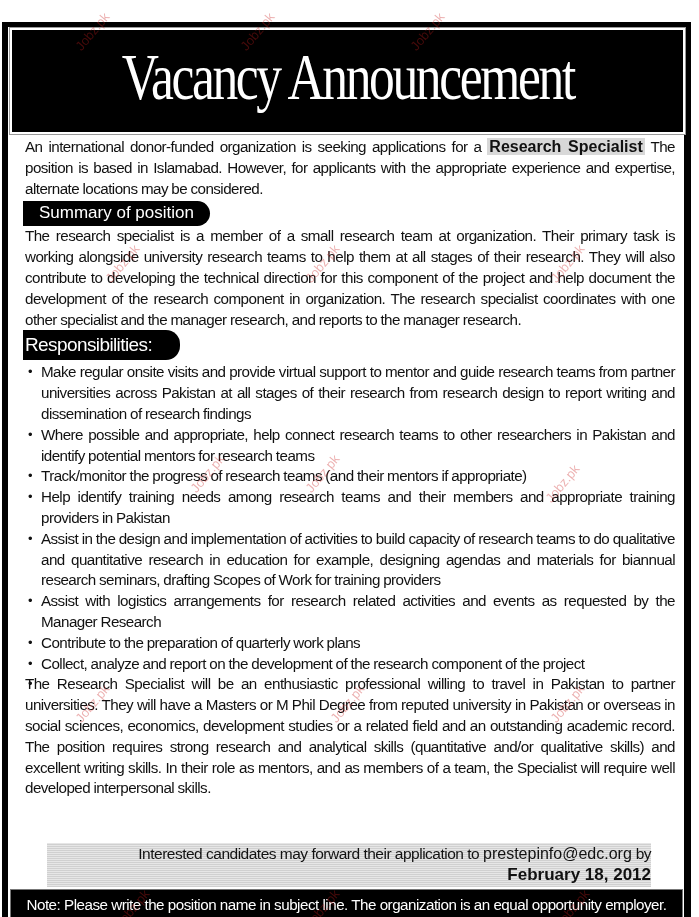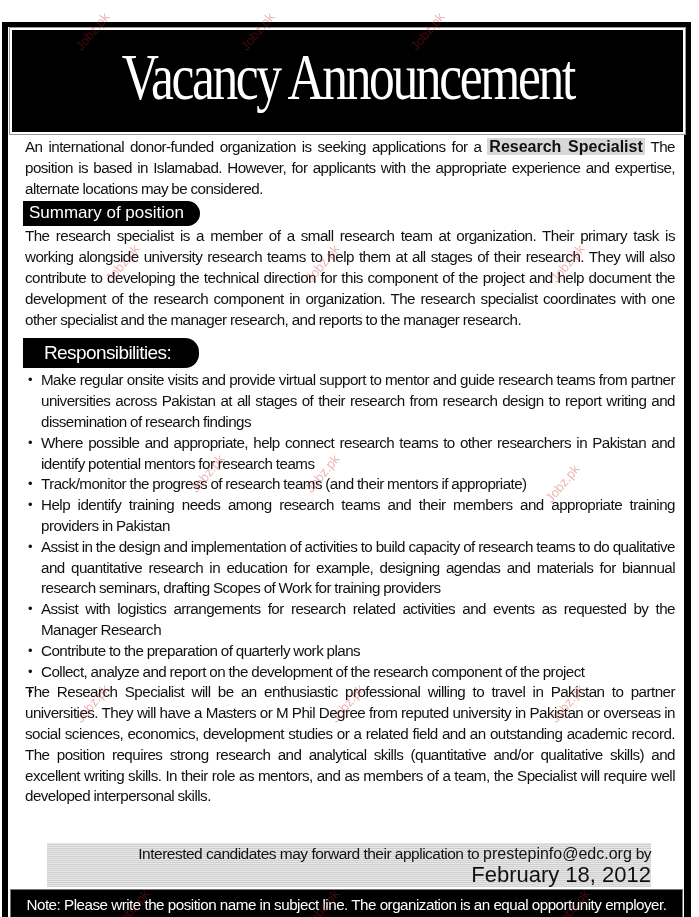--- a/index.html
+++ b/index.html
@@ -34,36 +34,36 @@
   .cn { display: block; letter-spacing: -0.55px; word-spacing: -0.3px; transform-origin: left; }
   .just { text-align: justify; text-align-last: left; }
   .hl {
     background: #d8d8d8; font-weight: bold; letter-spacing: 0; padding: 0 2px;
     font-size: 16px;
   }
   .pill {
     display: inline-block; background: #000; color: #fff;
     border-radius: 0 14px 14px 0; margin: 2px 0 0 -2px;
   }
-  .pill-summary { font-size: 17px; padding: 1px 16px 2px 6px; line-height: 22px; }
-  .pill-resp { font-size: 19px; padding: 4px 28px 4px 21px; line-height: 22px; letter-spacing: -0.6px; margin-top: 8px; margin-bottom: 2px; }
+  .pill-summary { font-size: 17px; padding: 1px 16px 2px 16px; line-height: 22px; }
+  .pill-resp { font-size: 19px; padding: 4px 28px 4px 2px; line-height: 22px; letter-spacing: -0.6px; margin-top: 0; margin-bottom: 2px; }
   ul.resp { list-style: none; margin: 0; padding: 0; }
   ul.resp li { position: relative; padding-left: 16px; }
   ul.resp li .bullet {
     position: absolute; left: 3px; top: 0; font-size: 13px;
   }
   .apply {
     position: absolute; left: 47px; top: 827px; width: 604px; height: 44px;
     background: repeating-linear-gradient(0deg, #d0d0d0 0 1px, #e6e6e6 1px 2px);
     text-align: right; font-family: "Liberation Sans", "DejaVu Sans", sans-serif;
     color: #111;
   }
   .apply-line { font-size: 15.5px; line-height: 22px; letter-spacing: -0.5px; }
   .apply-email { font-size: 16px; letter-spacing: 0; }
-  .apply-date { font-size: 22px; font-weight: normal; line-height: 20px; }
+  .apply-date { font-size: 17px; font-weight: bold; line-height: 20px; }
   .note {
     position: absolute; left: 10px; top: 873px; width: 671px; height: 30px;
     background: #000; color: #fff; border: 1px solid #777;
     font-family: "Liberation Sans", "DejaVu Sans", sans-serif;
     font-size: 15.2px; line-height: 30px; text-align: center; letter-spacing: -0.5px;
     white-space: nowrap;
   }
   .wm {
     position: absolute; color: rgba(200,30,30,0.35);
     font-family: "Liberation Sans", sans-serif; font-size: 13px;

